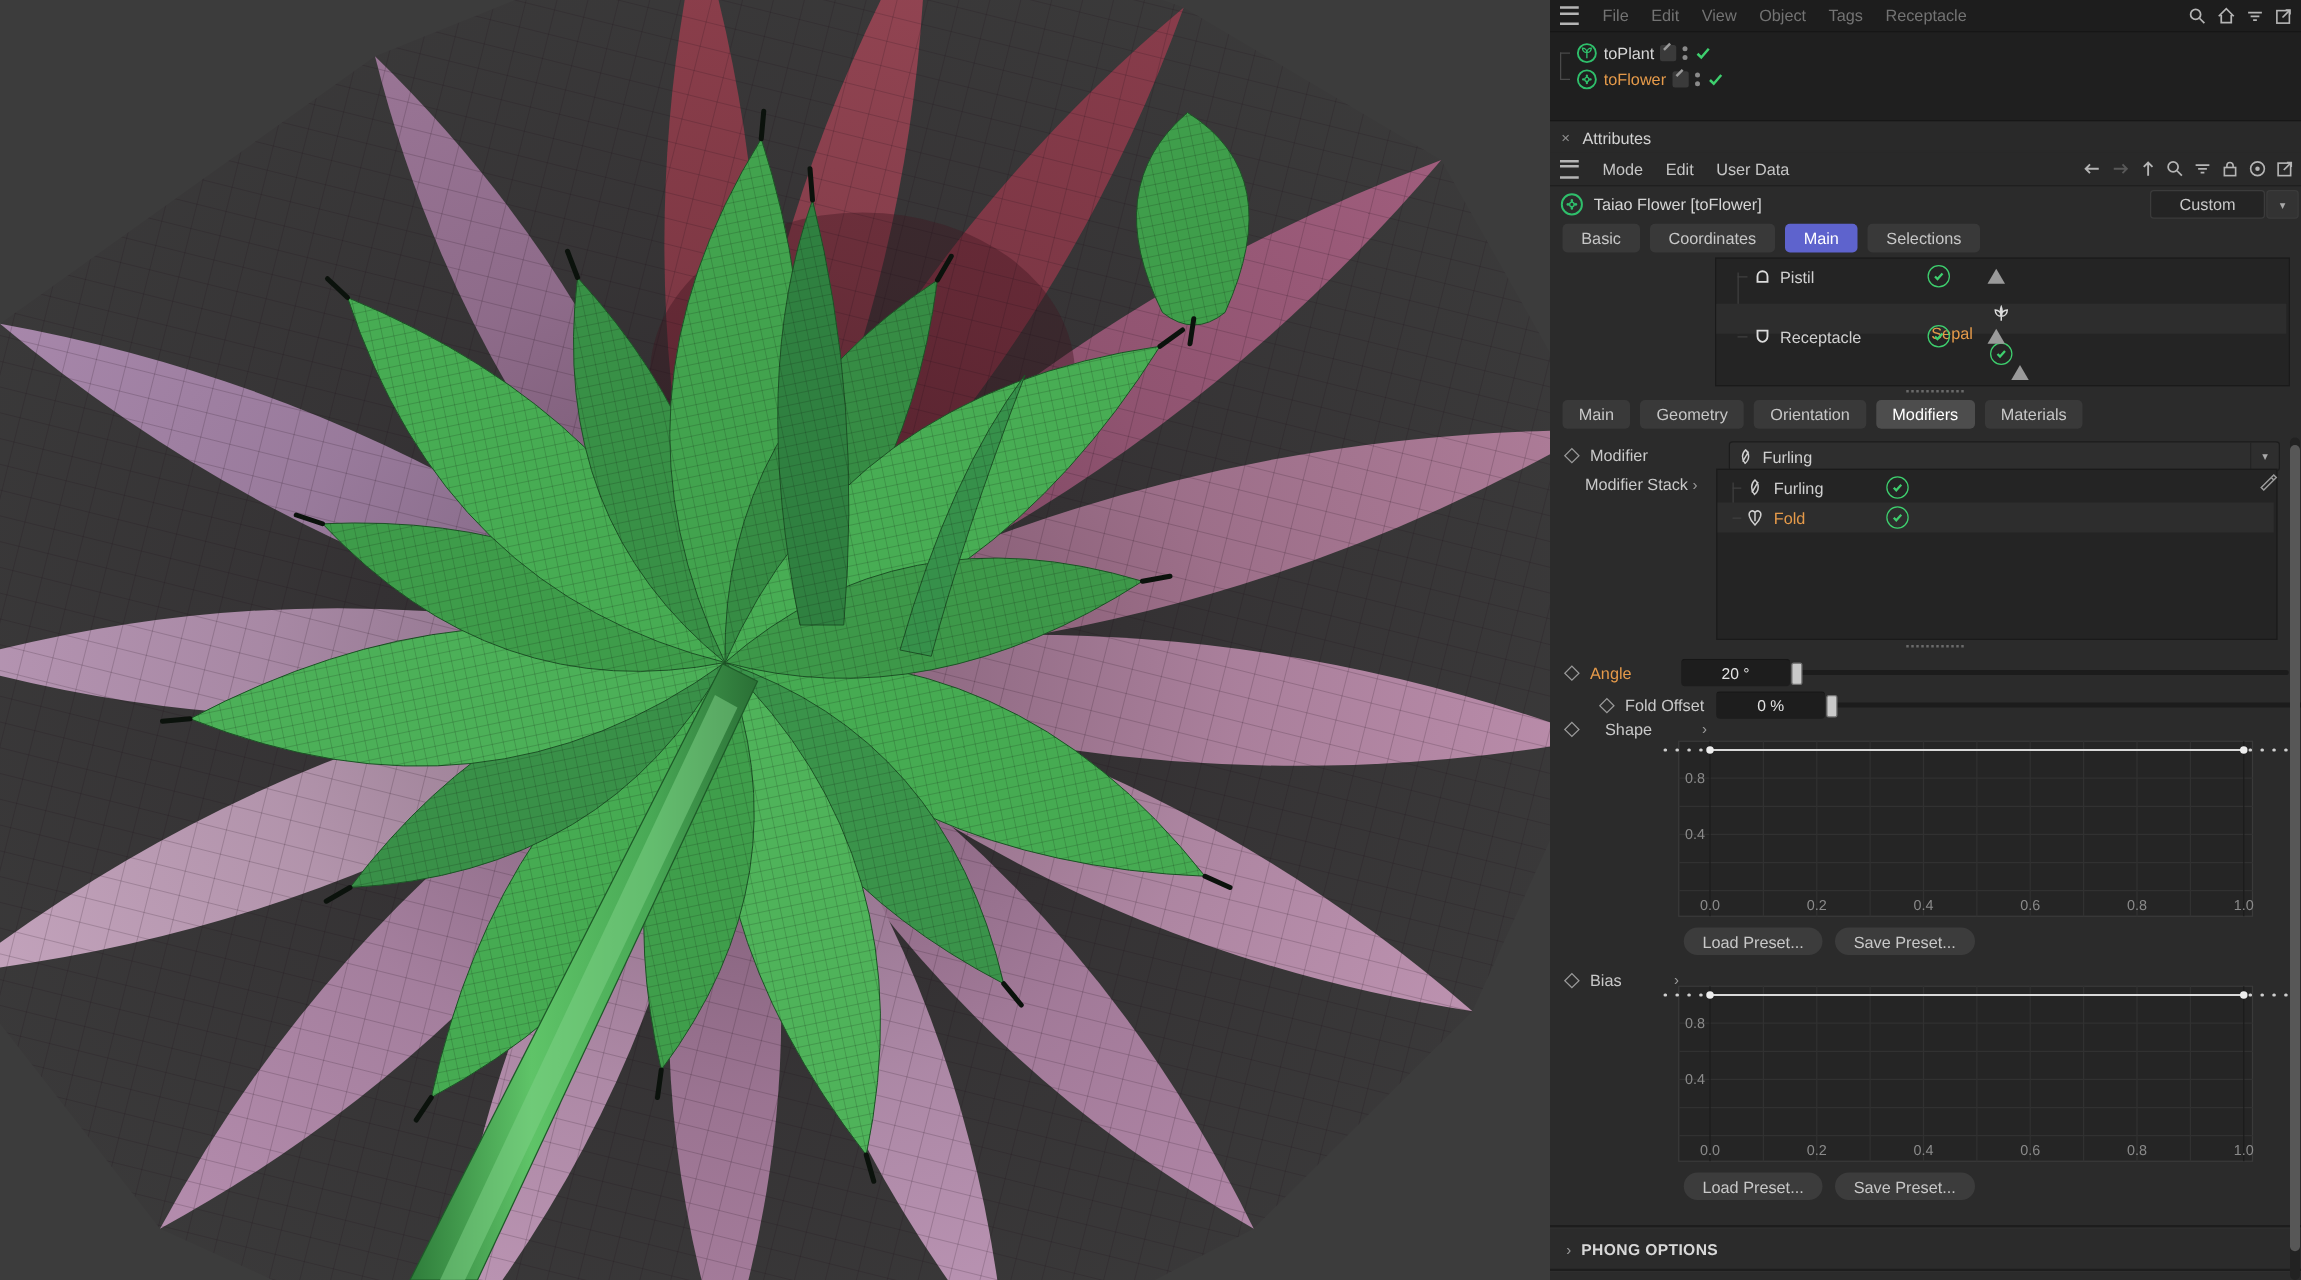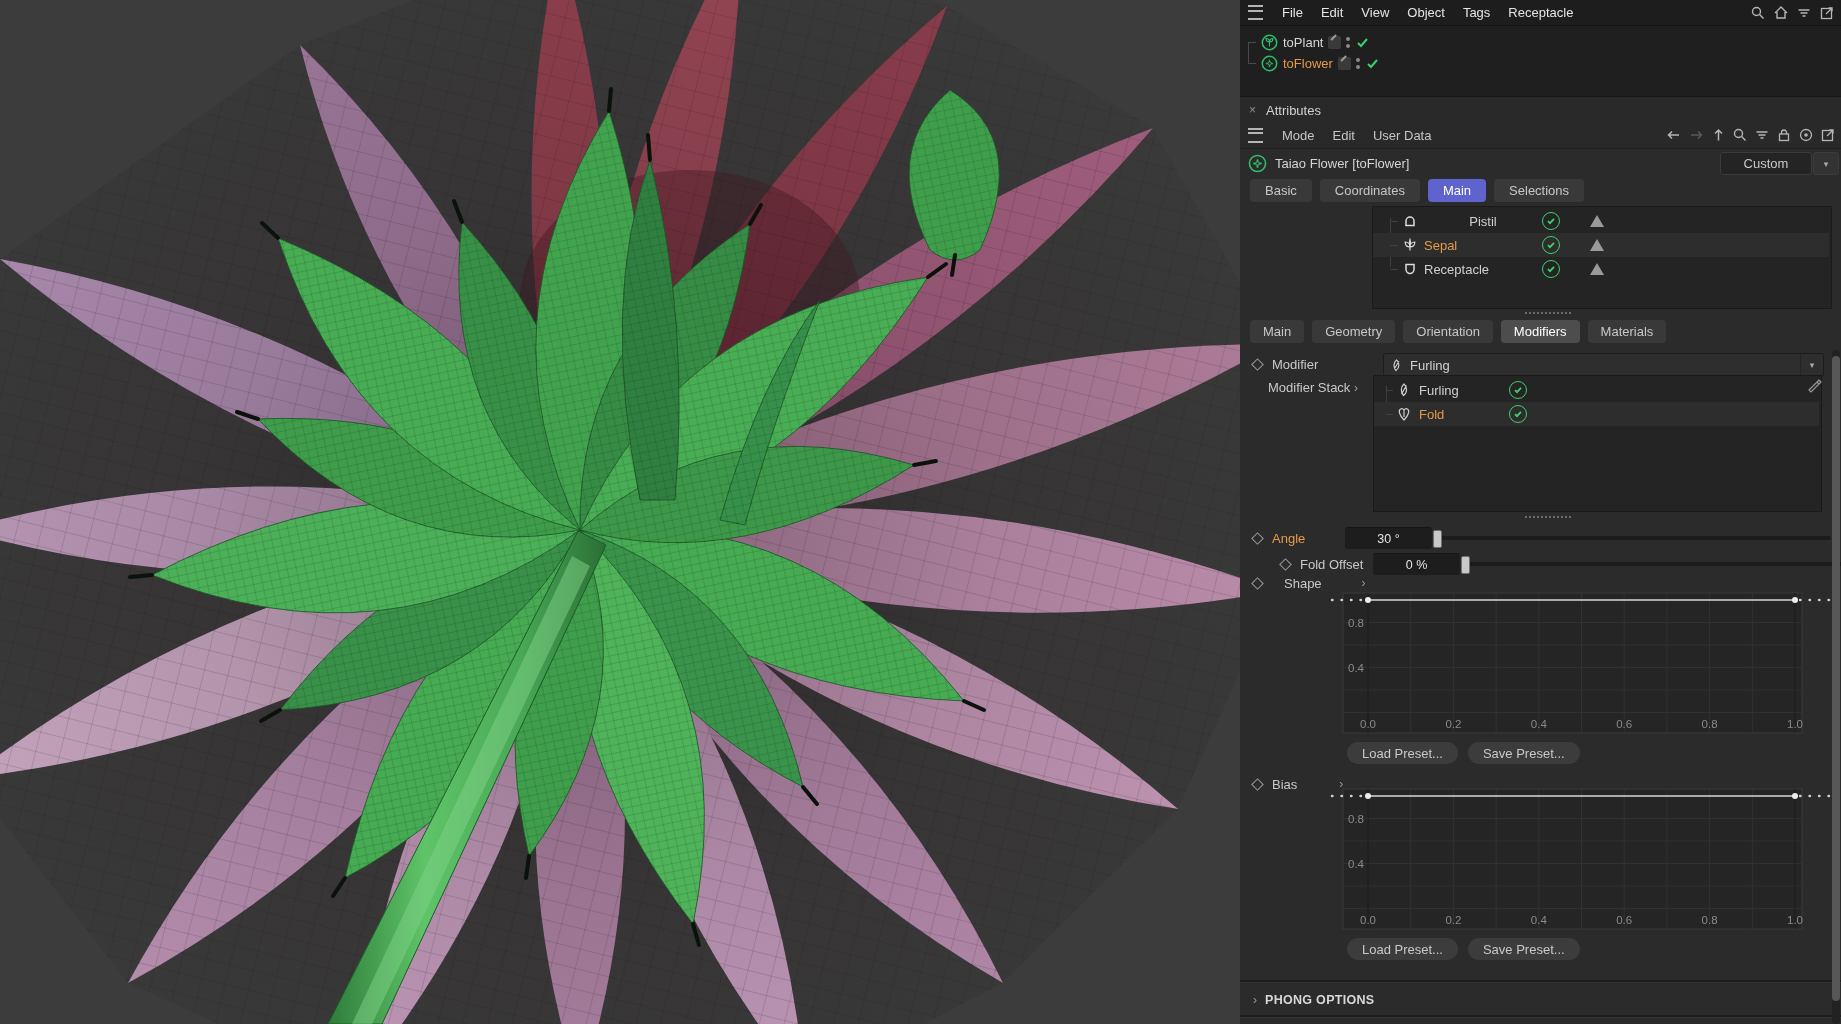--- a/index.html
+++ b/index.html
@@ -4,21 +4,21 @@
 <style>
   html,body{margin:0;padding:0;background:#1a1a1a;width:1841px;height:1024px;overflow:hidden;
     font-family:"Liberation Sans",sans-serif;-webkit-font-smoothing:antialiased;}
   .app{position:relative;width:1841px;height:1024px;background:#3c3c3c;}
   .viewport{position:absolute;left:0;top:0;width:1240px;height:1024px;display:block;}
   .panel{position:absolute;left:1240px;top:0;width:601px;height:1024px;background:#2b2b2b;font-size:13px;color:#c9c9c9;}
 
   
   .menubar{position:absolute;left:0;top:0;width:601px;height:25px;background:#1d1d1d;border-bottom:1px solid #141414;display:flex;align-items:center;}
   .menubar .ham{margin:0 10px 0 8px;}
-  .menubar .mitem{padding:0 9px;color:#e5e5e5;cursor:default;}
+  .menubar .mitem{padding:0 9px;color:#737373;cursor:default;}
   .menubar .spacer{flex:1;}
   .menubar .micons{display:flex;align-items:center;gap:7px;padding-right:6px;}
   .ham{width:15px;height:11px;display:inline-block;border-top:2px solid #b5b5b5;border-bottom:2px solid #b5b5b5;position:relative;}
   .ham::after{content:"";position:absolute;left:0;top:2.5px;width:100%;height:2px;background:#b5b5b5;}
 
   
   .objects{position:absolute;left:0;top:26px;width:601px;height:70px;background:#1f1f1f;}
   .objrow{position:absolute;left:6px;height:21px;display:flex;align-items:center;gap:5px;}
   .objrow .tree{width:10px;height:21px;position:relative;}
   .objrow .tree::after{content:"";position:absolute;left:2px;top:10px;width:8px;height:1px;background:#4a4a4a;}
@@ -368,34 +368,34 @@
 
     <div class="tabs">
       <span class="tab">Basic</span>
       <span class="tab">Coordinates</span>
       <span class="tab active">Main</span>
       <span class="tab">Selections</span>
     </div>
 
     <div class="listbox">
       <span class="vline"></span>
-      <div class="lrow" style="top:2px;text-align:center;">
+      <div class="lrow" style="top:2px;">
         <span class="stub"></span>
         <svg class="icon" width="16" height="16" viewBox="0 0 16 16">
             <path d="M4 12.5 V8 a4 4 0 0 1 8 0 V12.5 Z" fill="none" stroke="#dcdcdc" stroke-width="1.5"></path>
           </svg>
         <span class="lname">Pistil</span>
         <span class="gcheck">
             <svg width="10" height="10" viewBox="0 0 10 10">
               <path d="M2 5.2 L4 7.2 L8 2.8" fill="none" stroke="#3ecf6e" stroke-width="1.8"></path>
             </svg>
           </span>
         <span class="tri"></span>
       </div>
-      <div class="lrow selrow" style="top:26px;">
+      <div class="lrow selrow" style="top:36px;flex-direction:column;">
         <span class="stub"></span>
         <svg class="icon" width="16" height="16" viewBox="0 0 16 16">
             <path d="M8 13.5 V10 M8 10 C5.2 10 3.2 8 3.2 5 C6 5 8 7.2 8 10 M8 10 C10.8 10 12.8 8 12.8 5 C10 5 8 7.2 8 10 M8 10 C7.1 7.2 7.1 4.8 8 2.5 C8.9 4.8 8.9 7.2 8 10" fill="none" stroke="#dcdcdc" stroke-width="1.2"></path>
           </svg>
         <span class="lname sel">Sepal</span>
         <span class="gcheck">
             <svg width="10" height="10" viewBox="0 0 10 10">
               <path d="M2 5.2 L4 7.2 L8 2.8" fill="none" stroke="#3ecf6e" stroke-width="1.8"></path>
             </svg>
           </span>
@@ -470,21 +470,21 @@
     </div>
     <svg class="pencil icon" width="17" height="17" viewBox="0 0 17 17">
         <path d="M3 14 L11 6 L13 8 L5 16 Z M11 6 L13 4 L15 6 L13 8" fill="none" stroke="#9a9a9a" stroke-width="1.2" transform="translate(0,-2)"></path>
       </svg>
 
     <div class="dothandle" style="top:516px;"></div>
 
     <div class="prow" style="top:526px;">
       <span class="diamond"></span>
       <span class="plab orange">Angle</span>
-      <span class="vfield">30 °</span>
+      <span class="vfield">20 °</span>
       <span class="slider">
         <span class="sfill" style="width: 83%;"><span class="shandle"></span></span>
       </span>
     </div>
 
     <div class="prow" style="top:552px;margin-left:28px;">
       <span class="diamond"></span>
       <span class="plab">Fold Offset</span>
       <span class="vfield">0 %</span>
       <span class="slider">

